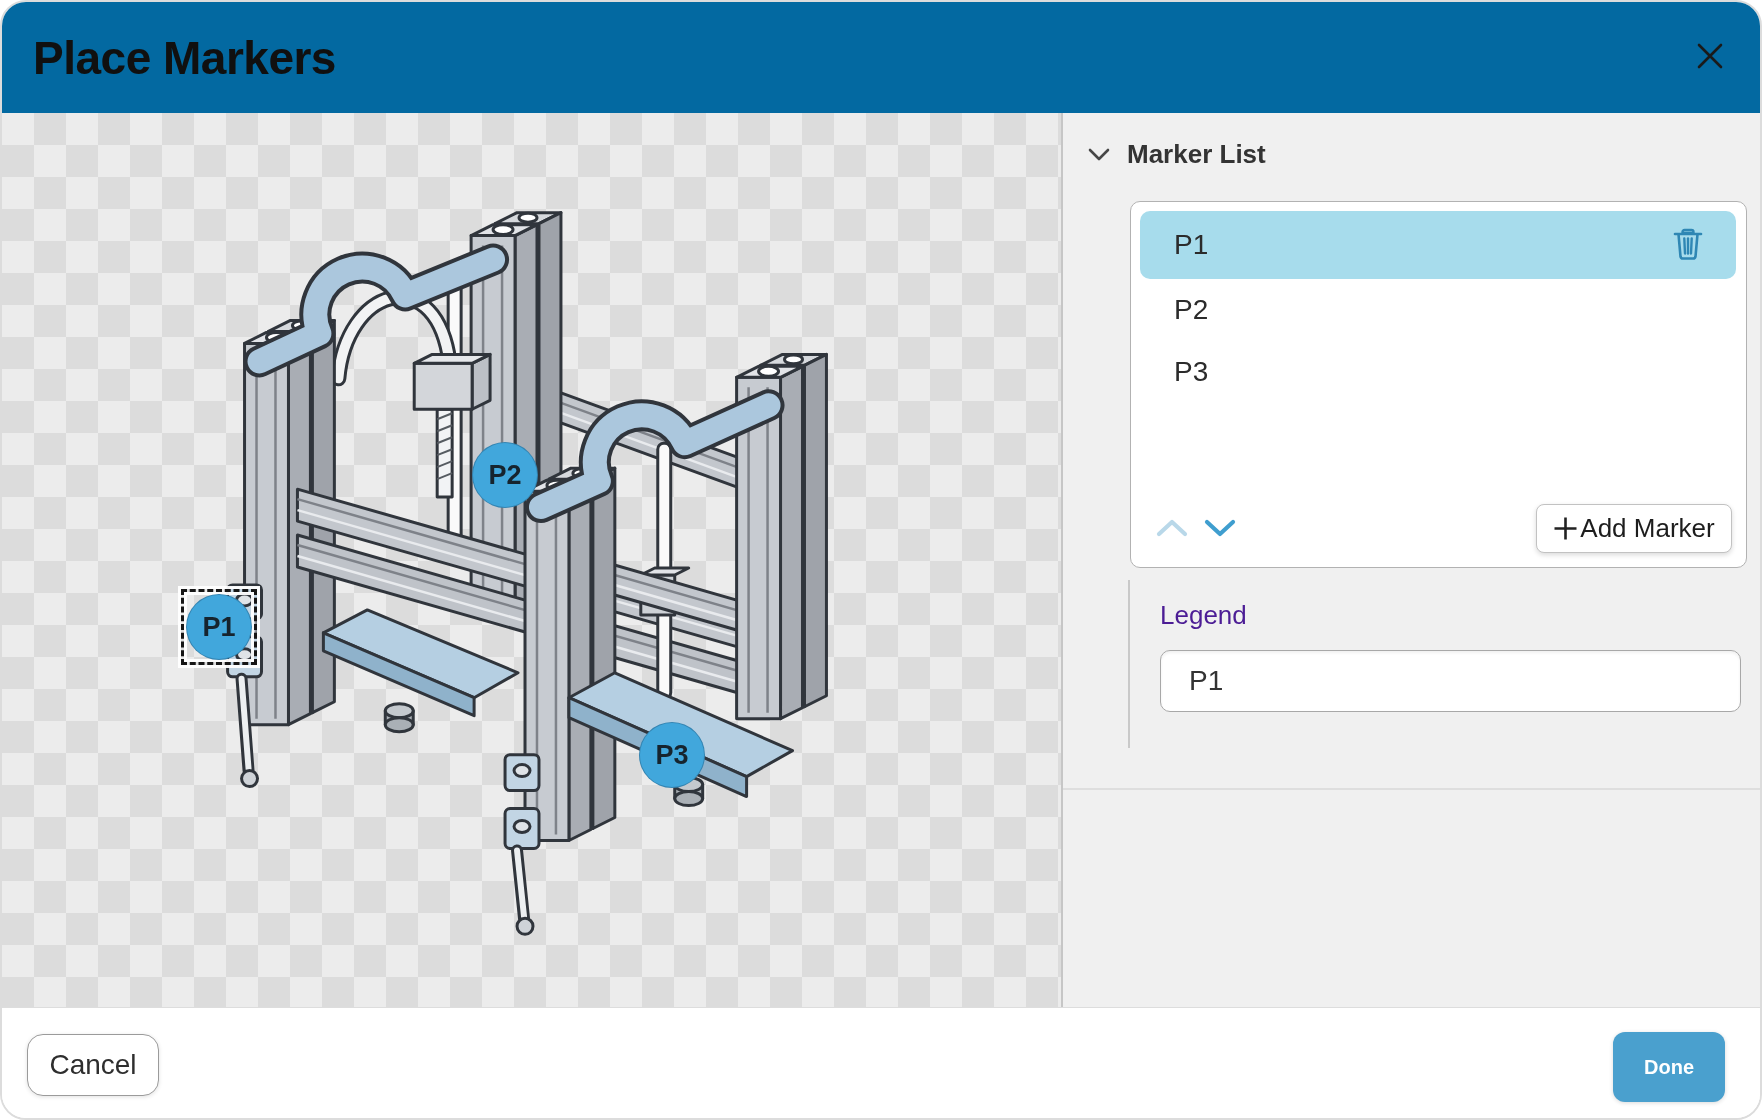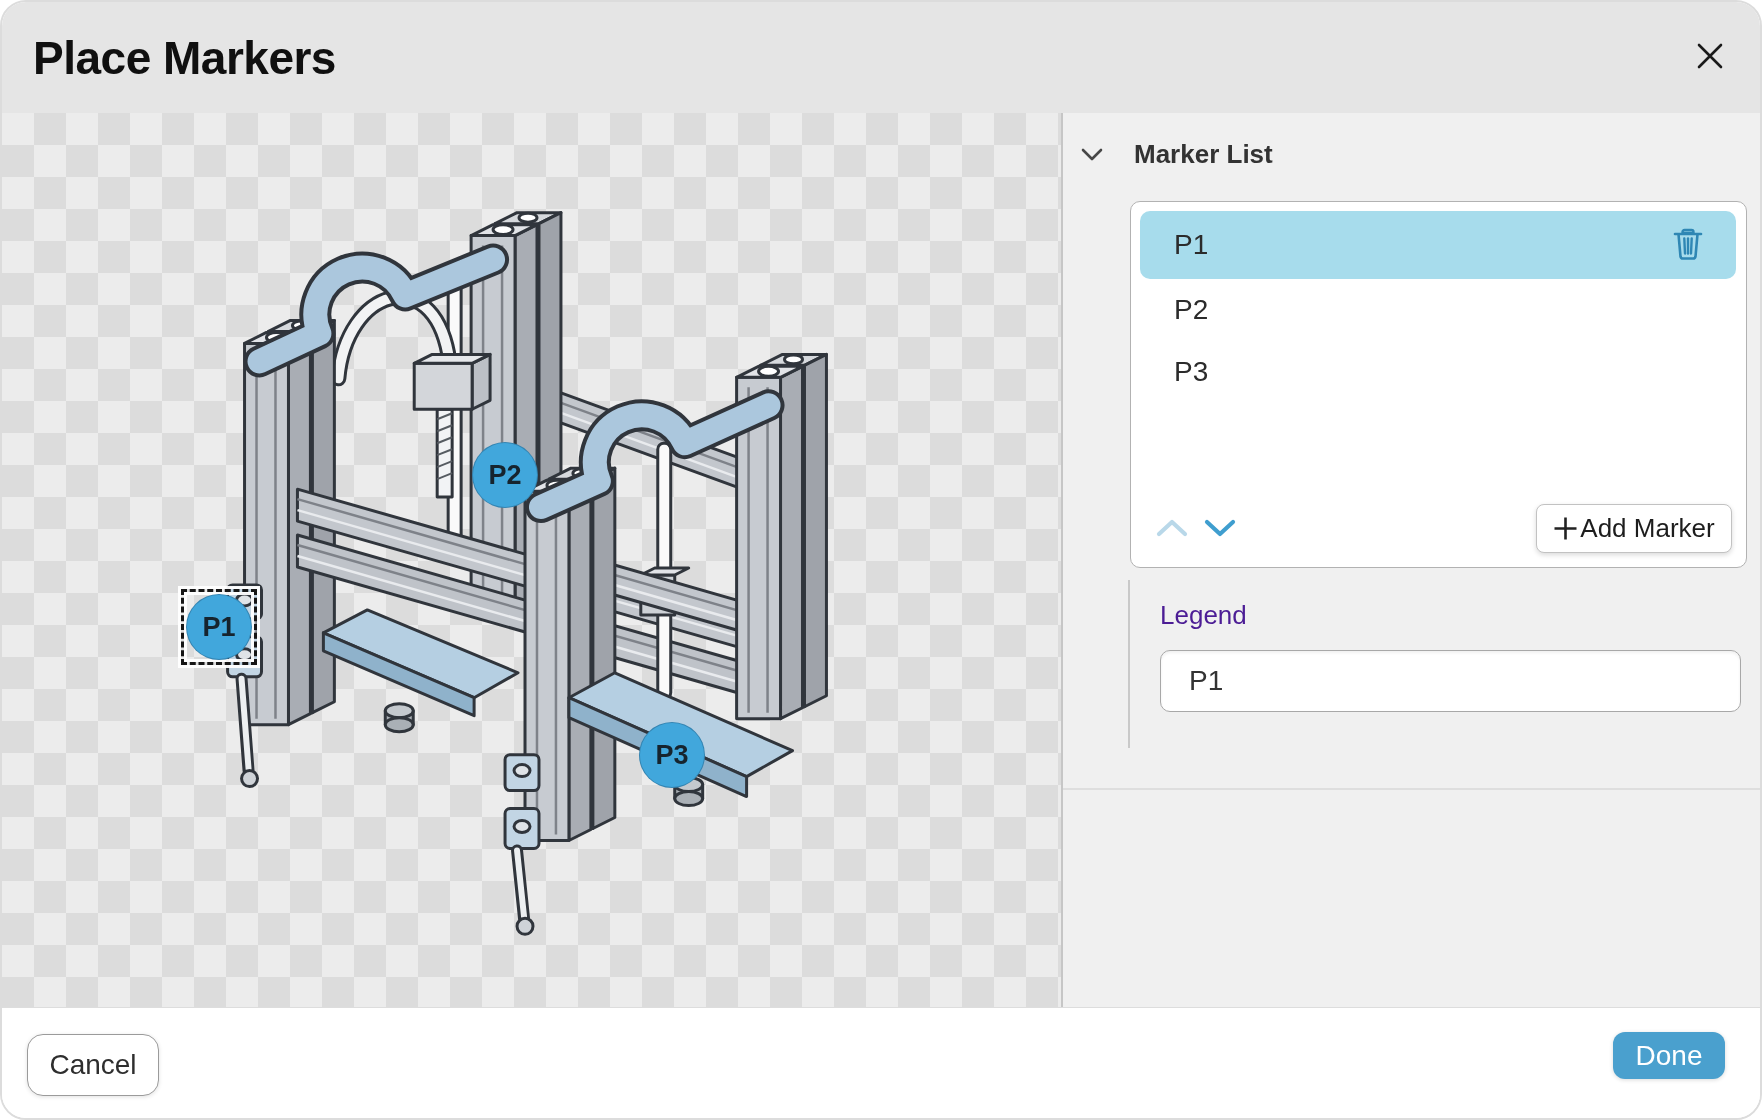--- a/index.html
+++ b/index.html
@@ -7,21 +7,21 @@
     --trash:#2f87b4; --arrow-active:#3f9ecf; --arrow-disabled:#b9d8e9;
     --panel-bg:#f0f0f0; --checker-light:#ececec; --checker-dark:#dcdcdc;
     --outline:#30353c;
   }
   *{box-sizing:border-box; margin:0; padding:0;}
   html,body{width:1762px; height:1120px; background:#fff;
     font-family:"Liberation Sans","DejaVu Sans",sans-serif;}
   .dialog{position:absolute; inset:0; width:1762px; height:1120px;
     border-radius:26px; background:#fff; border:2px solid #dcdcdc; overflow:hidden;}
   
-  .hdr{position:absolute; left:0; top:0; width:100%; height:111px; background:#e5e5e5;}
+  .hdr{position:absolute; left:0; top:0; width:100%; height:111px; background:#0369a1;}
   .hdr h1{position:absolute; left:31px; top:0; height:111px; display:flex; align-items:center;
     font-size:46px; font-weight:700; color:#101010; letter-spacing:-.5px;}
   .close-btn{position:absolute; right:28px; top:32px; width:44px; height:44px;
     display:flex; align-items:center; justify-content:center; background:none; border:none; cursor:pointer;}
   
   .canvas{position:absolute; left:0; top:111px; width:1059px; height:894px; overflow:hidden;
     background-color:var(--checker-light);
     background-image:conic-gradient(var(--checker-dark) 90deg, var(--checker-light) 90deg 180deg,
       var(--checker-dark) 180deg 270deg, var(--checker-light) 270deg);
     background-size:64px 64px;}
@@ -29,21 +29,21 @@
   .illustration{position:absolute; inset:0;}
   .marker{position:absolute; width:66px; height:66px; margin-left:-33px; margin-top:-33px;
     border-radius:50%; background:var(--accent); border:1px solid rgba(25,70,100,.35);
     display:flex; align-items:center; justify-content:center;
     font-size:27px; font-weight:700; color:#16242e; cursor:pointer; z-index:3;}
   .sel-box{position:absolute; width:76px; height:76px; margin-left:-38px; margin-top:-38px;
     border:3px dashed #161616; z-index:2;
     box-shadow:0 0 0 3px rgba(255,255,255,.95), inset 0 0 0 3px rgba(255,255,255,.95);}
   
   .panel{position:absolute; left:1061px; top:111px; width:701px; height:894px; background:var(--panel-bg);}
-  .panel-hdr{position:absolute; left:18px; top:26px; display:flex; align-items:center; gap:31px; cursor:pointer;}
+  .panel-hdr{position:absolute; left:25px; top:26px; display:flex; align-items:center; gap:17px; cursor:pointer;}
   .panel-hdr .lbl{font-size:26px; font-weight:700; color:#333;}
   .list-box{position:absolute; left:67px; top:88px; width:617px; height:367px;
     background:#fff; border:1.5px solid #b2b2b2; border-radius:10px;}
   .rows{position:absolute; left:9px; right:10px; top:9px;}
   .row{position:relative; height:62px; border-radius:10px; display:flex; align-items:center;
     padding-left:34px; font-size:28px; color:#2b2b2b; cursor:pointer;}
   .row.selected{height:68px; background:var(--selected-bg);}
   .trash-btn{position:absolute; right:32px; top:50%; transform:translateY(-54%);
     width:32px; height:36px; background:none; border:none; cursor:pointer; display:none;
     align-items:center; justify-content:center;}
@@ -64,22 +64,22 @@
     font-size:28px; color:#333; box-shadow:inset 0 2px 3px rgba(0,0,0,.06); outline:none;
     font-family:"Liberation Sans","DejaVu Sans",sans-serif;}
   .hdivider{position:absolute; left:0; top:675px; width:701px; height:1.5px; background:#dedede;}
   
   .ftr{position:absolute; left:0; top:1005px; width:100%; height:115px; background:#fff;
     border-top:1px solid #ddd;}
   .cancel-btn{position:absolute; left:25px; top:26px; width:132px; height:62px;
     background:#fff; border:1.5px solid #9b9b9b; border-radius:16px; font-size:28px; color:#2e2e2e;
     cursor:pointer; box-shadow:0 1px 4px rgba(0,0,0,.12);
     font-family:"Liberation Sans","DejaVu Sans",sans-serif;}
-  .done-btn{position:absolute; right:35px; top:24px; width:112px; height:47px;
-    background:var(--done-bg); border:none; border-radius:12px; font-size:28px; font-weight:400;
+  .done-btn{position:absolute; right:35px; top:24px; width:112px; height:70px;
+    background:var(--done-bg); border:none; border-radius:12px; font-size:20px; font-weight:700;
     color:#fff; cursor:pointer; box-shadow:0 1px 4px rgba(0,0,0,.15);
     font-family:"Liberation Sans","DejaVu Sans",sans-serif;}
 </style>
 </head>
 <body>
 
 <div class="dialog">
 
   <div class="hdr">
     <h1>Place Markers</h1>

